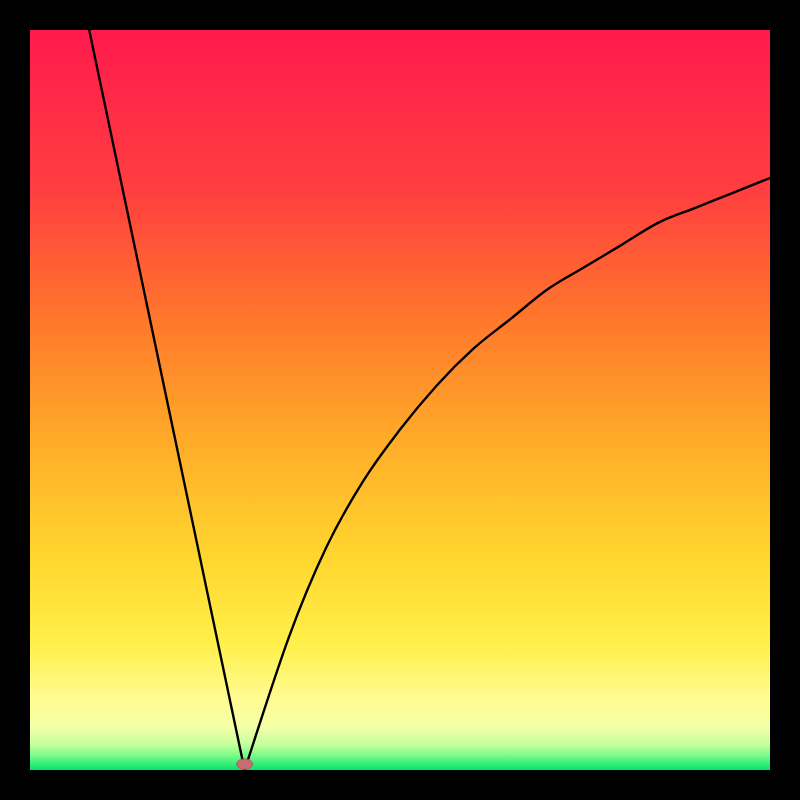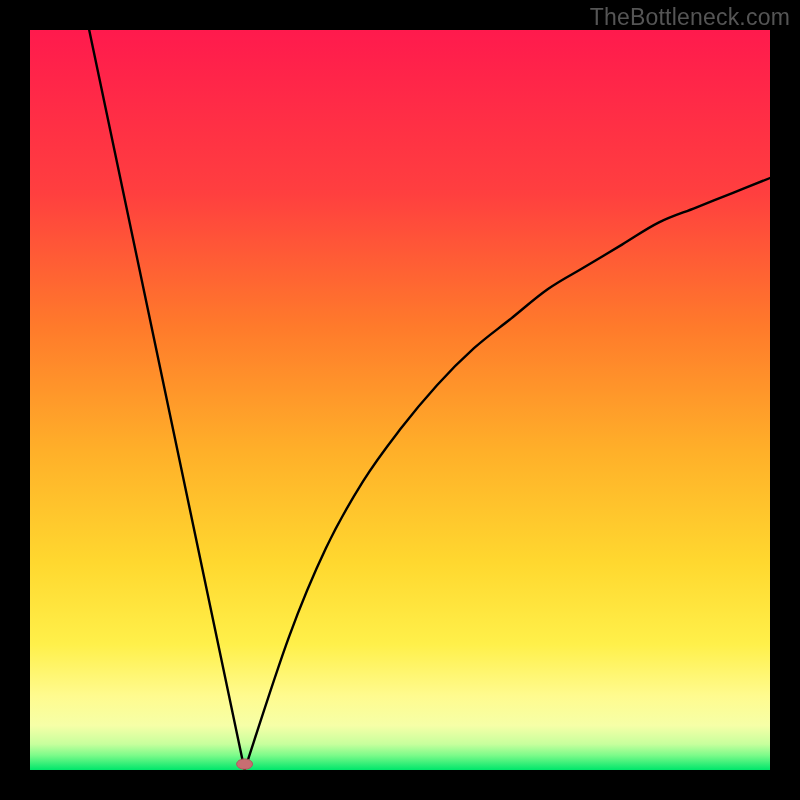--- a/index.html
+++ b/index.html
@@ -38,21 +38,20 @@
     display: block;
     width: 740px;
     height: 740px;
   }
 </style>
 </head>
 <body>
 
 <div class="frame">
 
-  <div class="watermark">TheBottleneck.com</div>
 
   <div class="plot-wrap">
     <svg viewBox="0 0 740 740">
       <defs>
         <linearGradient id="bgGrad" x1="0" y1="0" x2="0" y2="1">
           <stop offset="0%" stop-color="#ff1a4d"></stop>
           <stop offset="22%" stop-color="#ff3f3f"></stop>
           <stop offset="40%" stop-color="#ff7a2b"></stop>
           <stop offset="57%" stop-color="#ffb029"></stop>
           <stop offset="72%" stop-color="#ffd82f"></stop>

